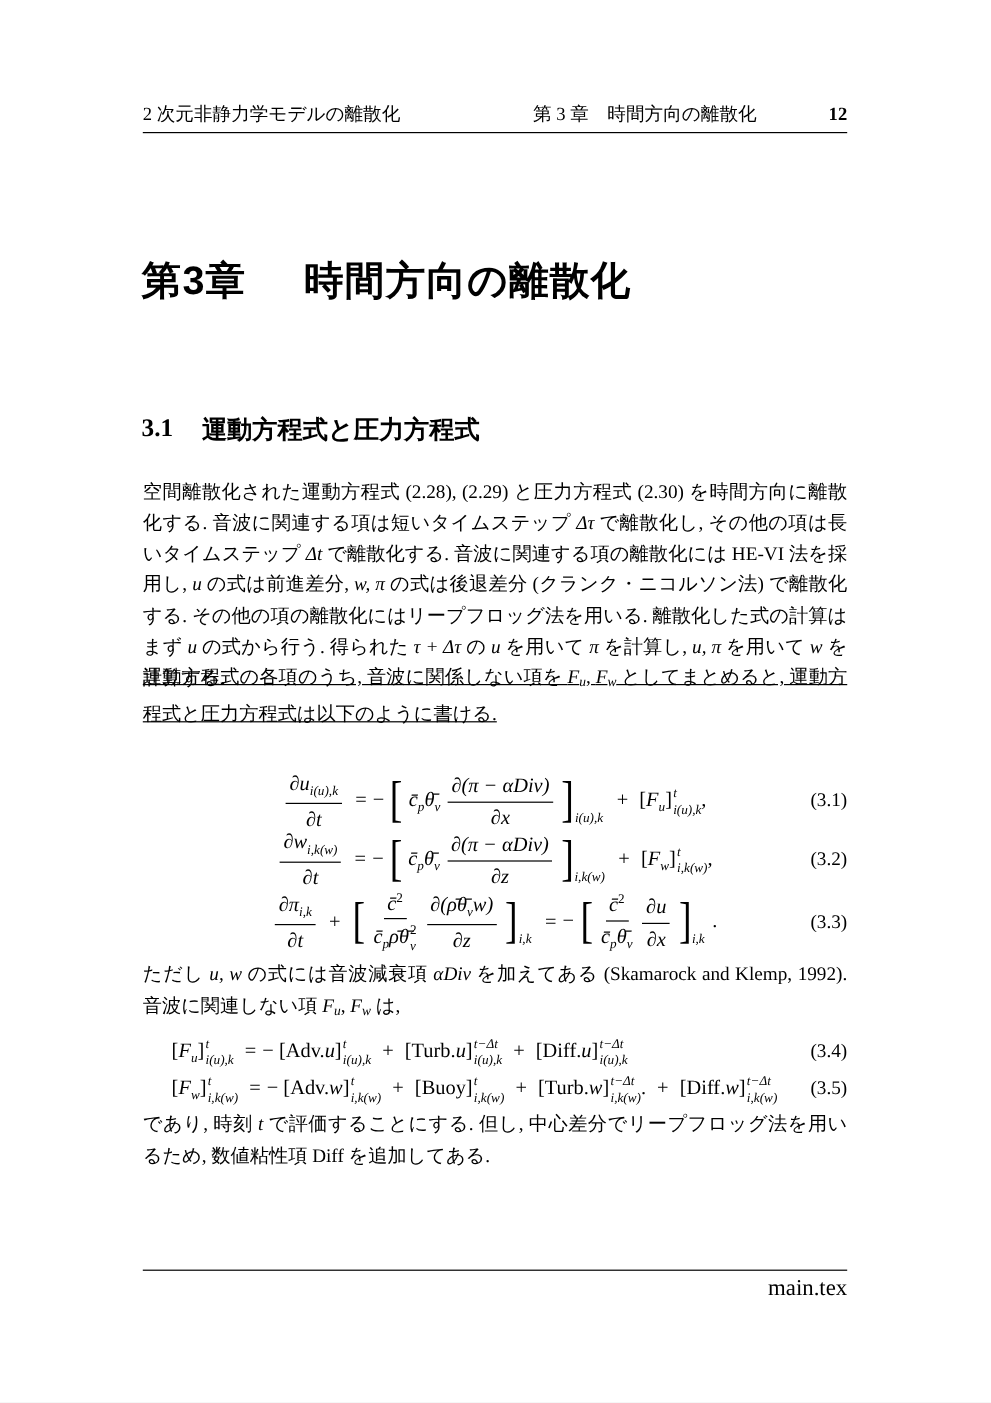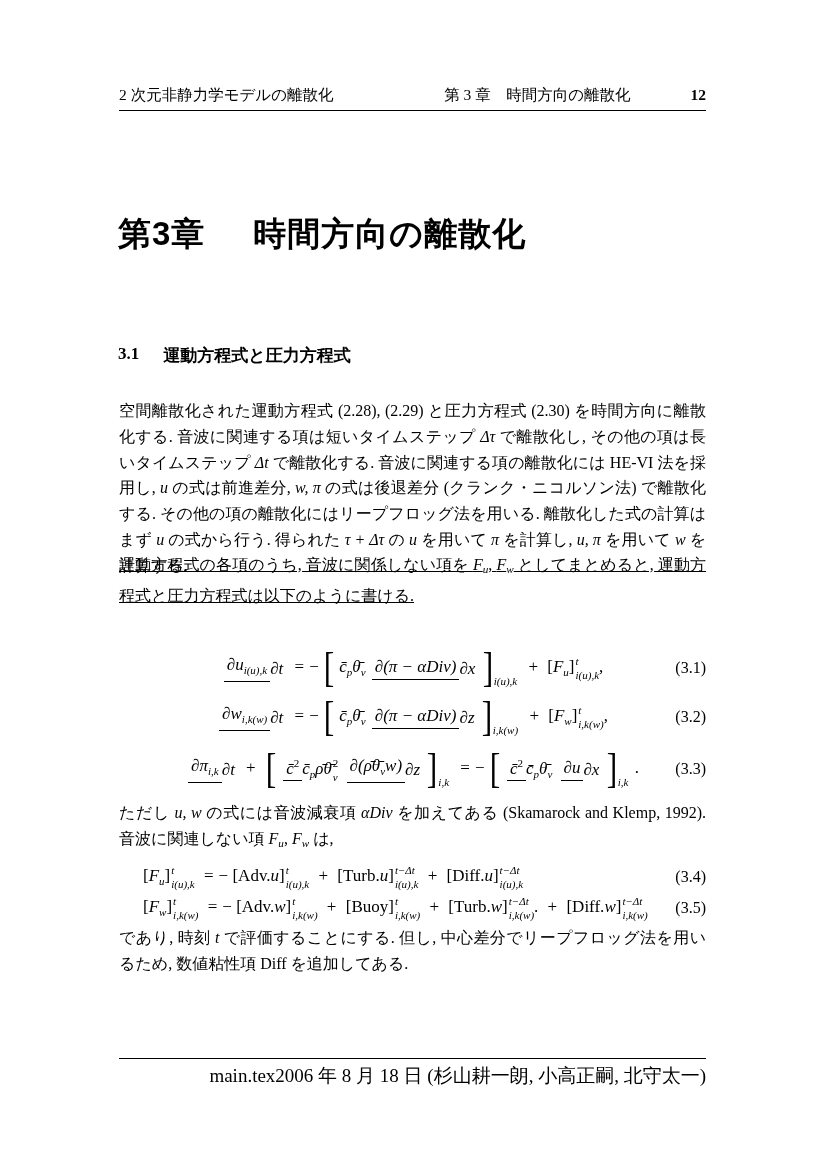--- a/index.html
+++ b/index.html
@@ -29,21 +29,21 @@
   .chapter-title{
     position:absolute;left:118px;top:212px;
     font-family:"Liberation Sans","DejaVu Sans",sans-serif;
     font-weight:bold;font-size:33px;letter-spacing:1px;
     display:flex;
   }
   .chapter-title .ct-gap{width:26px;}
   .section-title{
     position:absolute;left:118px;top:344px;
     font-family:"Liberation Sans","DejaVu Sans",sans-serif;
-    font-weight:bold;font-size:17px;
+    font-weight:bold;font-size:21px;
     display:flex;
   }
   .section-title .st-num{font-family:"Liberation Serif","DejaVu Serif",serif;}
   .section-title .st-gap{width:24px;}
   
   .para{
     position:absolute;left:119px;width:587px;
     font-size:16px;line-height:25.8px;
     text-align:justify;
     margin:0;
@@ -61,21 +61,21 @@
     font-size:17px;white-space:nowrap;
   }
   .eq-31{top:644px;height:48px;}
   .eq-32{top:693px;height:48px;}
   .eq-33{top:742px;height:54px;}
   .eq-34{top:861px;height:32px;justify-content:flex-start;padding-left:24px;width:563px;align-items:center;}
   .eq-35{top:892px;height:32px;justify-content:flex-start;padding-left:24px;width:563px;}
   .eqnum{position:absolute;right:0;font-size:16px;font-style:normal;}
   .eqbody{display:inline-block;vertical-align:middle;}
   .frac{
-    display:inline-flex;flex-direction:row;align-items:center;
+    display:inline-flex;flex-direction:column;align-items:center;
     vertical-align:middle;text-align:center;margin:0 2px;line-height:1.25;
   }
   .fn{display:block;border-bottom:1px solid #000;padding:0 3px 2px 3px;}
   .fd{display:block;padding-top:2px;}
   .op{margin:0 5px;}
   .sb{font-style:italic;font-size:11px;letter-spacing:0;}
   sup.sb{font-style:normal;}
   .bb{
     display:inline-block;font-size:42px;line-height:0;
     vertical-align:middle;transform:scaleX(0.75);
@@ -261,16 +261,15 @@
         </span>
     </span>
     <span class="eqnum">(3.5)</span>
   </div>
 
   <p class="para p4"><span>であり, 時刻 </span><span class="mi">t</span><span> で評価することにする. 但し, 中心差分でリープフロッグ法を用いるため, 数値粘性項 Diff を追加してある.</span></p>
 
   <div class="rule footer-rule"></div>
   <div class="footer">
     <span>main.tex</span>
-    <span>2006 年 8 月 18 日 (杉山耕一朗, 小高正嗣, 北守太一)</span>
   </div>
 
 </div>
 
 </body></html>

